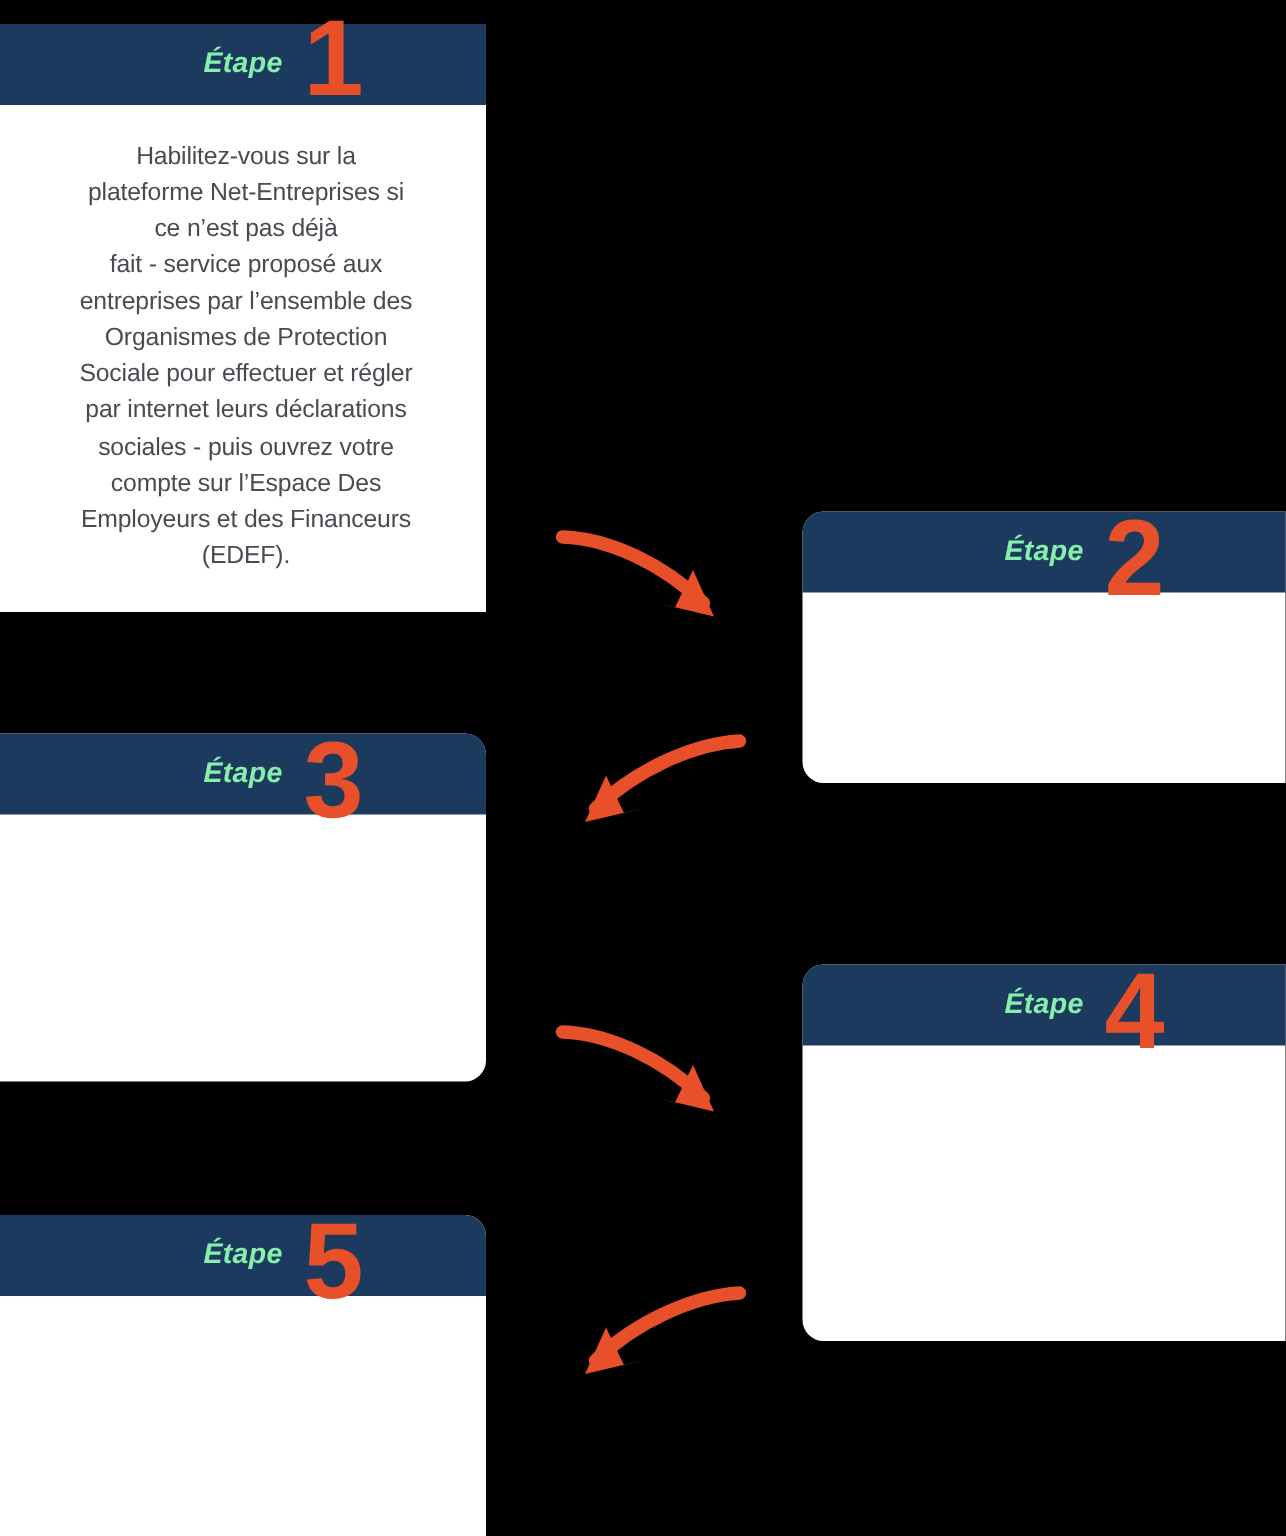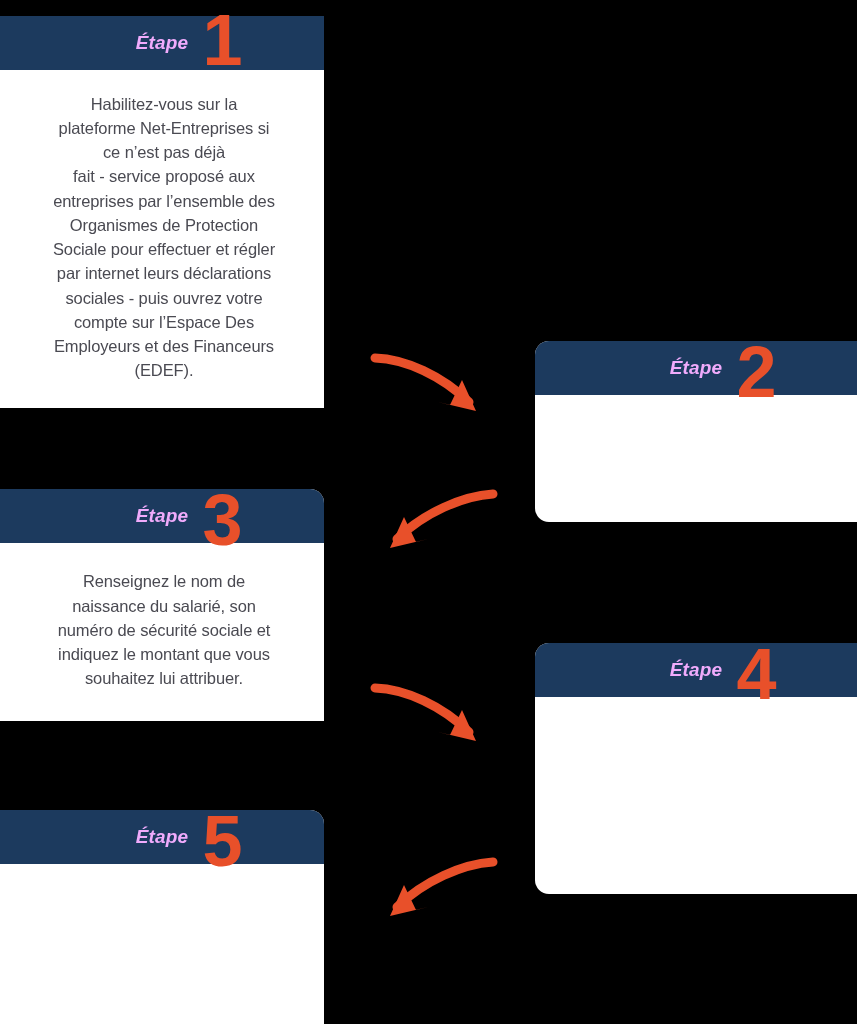--- a/index.html
+++ b/index.html
@@ -67,21 +67,21 @@
     border-top-right-radius: 0;
     border-top-left-radius: 0;
   }
 
   .header-inner {
     position: relative;
     display: inline-flex;
     align-items: center;
   }
   .etape-label {
-    color: #f0abfc;
+    color: #86efac;
     font-style: italic;
     font-weight: bold;
     font-size: 19px;
     letter-spacing: 0.2px;
     white-space: nowrap;
   }
   .step-number {
     color: #E8502A;
     font-weight: bold;
     font-size: 72px;
@@ -160,27 +160,20 @@
     </div>
   </div>
 
   <div class="step-card left" style="left:0px; top:489px; width:324px; height:232px;">
     <div class="card-header">
       <div class="header-inner">
         <span class="etape-label">Étape</span>
         <span class="step-number">3</span>
       </div>
     </div>
-    <div class="card-body">
-      <div class="card-text">Renseignez le nom de
-naissance du salarié, son
-numéro de sécurité sociale et
-indiquez le montant que vous
-souhaitez lui attribuer.</div>
-    </div>
   </div>
 
   <div class="step-card right" style="left:535px; top:643px; width:322px; height:251px;">
     <div class="card-header">
       <div class="header-inner">
         <span class="etape-label">Étape</span>
         <span class="step-number">4</span>
       </div>
     </div>
   </div>

